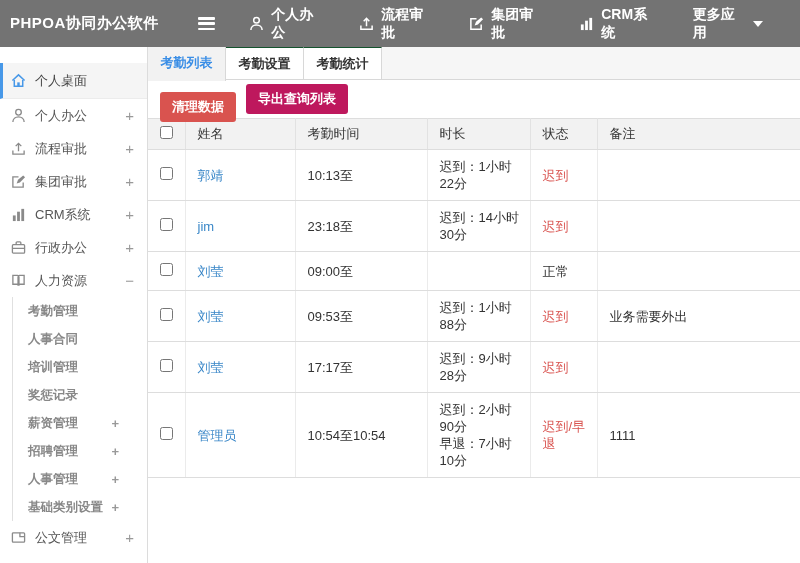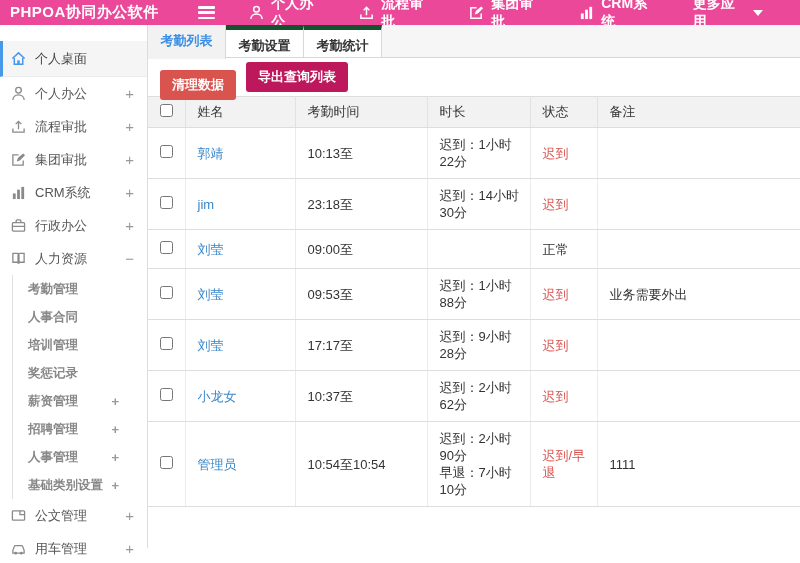--- a/index.html
+++ b/index.html
@@ -1,20 +1,20 @@
 <!DOCTYPE html>
 <html><head>
 <meta charset="utf-8">
 <style>
   * { box-sizing: border-box; margin: 0; padding: 0; }
   html,body { width:800px; height:563px; overflow:hidden; background:#fff;
     font-family:"Liberation Sans","DejaVu Sans",sans-serif; }
 
   
-  .topbar { height:25px; background:#ec4899; display:flex; align-items:center; color:#fff; }
+  .topbar { height:47px; background:#737373; display:flex; align-items:center; color:#fff; }
   .app-title { width:190px; padding-left:10px; font-size:15px; font-weight:bold; letter-spacing:.5px; }
   .hamburger { width:18px; height:13px; margin-left:16px; display:flex; flex-direction:column;
     justify-content:space-between; cursor:pointer; }
   .hamburger span { display:block; height:2.5px; background:#fff; border-radius:1px; }
   .topnav { display:flex; align-items:center; margin-left:34px; }
   .topnav-item { display:flex; align-items:center; gap:7px; margin-right:37px; color:#fff;
     font-size:14px; font-weight:bold; cursor:pointer; text-decoration:none; }
   .topnav-item svg { display:block; }
   .caret-down { width:0; height:0; border-left:5px solid transparent; border-right:5px solid transparent;
     border-top:6px solid #fff; margin-left:2px; }
@@ -36,21 +36,21 @@
   .sub-item { height:28px; display:flex; align-items:center; padding-left:15px; color:#888;
     font-size:12.5px; position:relative; cursor:pointer;font-weight:bold; }
   .sub-item .toggle { position:absolute; right:28px; color:#999; font-size:13px; }
 
   
   .tabbar { height:33px; background:#f6f6f6; border-bottom:1px solid #d8d8d8; display:flex; }
   .tab { width:78px; text-align:center; line-height:32px; font-size:13px; font-weight:bold;
     color:#333; background:#fff; border-right:1px solid #d8d8d8; cursor:pointer; }
   .tab:first-child { border-left:none; }
   .tab.active { background:#f2f2f2; color:#3a8ee6; height:34px; border-left:none; }
-  .tab:not(.active) { border-top:5px solid #14532d; }
+  .tab:not(.active) { border-top:1px solid #14532d; }
 
   
   .filterbar { height:44px; background:#f0f0f0; border-bottom:1px solid #e2e2e2; display:flex;
     align-items:center; padding:0 14px; font-size:13px; font-weight:bold; color:#333; }
   .filterbar input { height:26px; border:1px solid #c9c9c9; border-radius:4px; outline:none;
     font-size:13px; padding:0 6px; }
   .name-input { width:182px; margin-left:8px; background:#fff; }
   .date-label { margin-left:30px; }
   .date-input { width:76px; margin-left:8px; background:#e6e6e6; }
   .to-label { margin:0 6px 0 14px; font-weight:bold; }
@@ -330,28 +330,20 @@
         <tr>
           <td class="cell-cb"><input type="checkbox" style=""></td>
           <td><a class="name-link">刘莹</a></td>
           <td>17:17至</td>
           <td class="cell-duration">迟到：9小时28分</td>
           <td class="late">迟到</td>
           <td></td>
         </tr>
         <tr>
           <td class="cell-cb"><input type="checkbox" style=""></td>
-          <td><a class="name-link">小龙女</a></td>
-          <td>10:37至</td>
-          <td class="cell-duration">迟到：2小时62分</td>
-          <td class="late">迟到</td>
-          <td></td>
-        </tr>
-        <tr>
-          <td class="cell-cb"><input type="checkbox" style=""></td>
           <td><a class="name-link">管理员</a></td>
           <td>10:54至10:54</td>
           <td class="cell-duration">迟到：2小时90分
 早退：7小时10分</td>
           <td class="late">迟到/早退</td>
           <td>1111</td>
         </tr>
 
       </tbody>
     </table>

